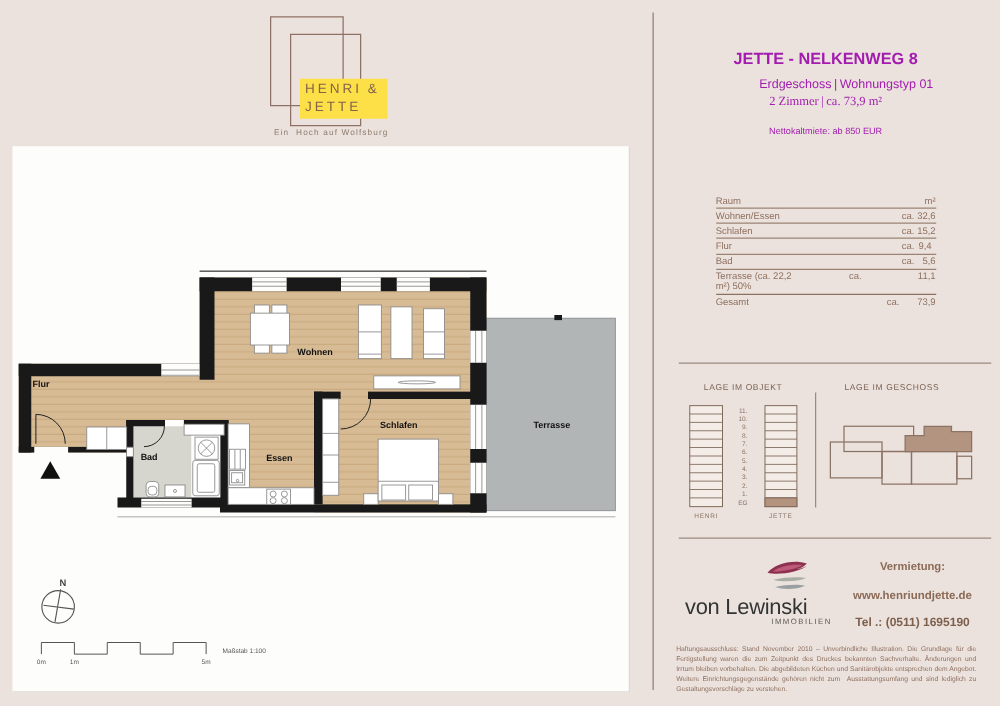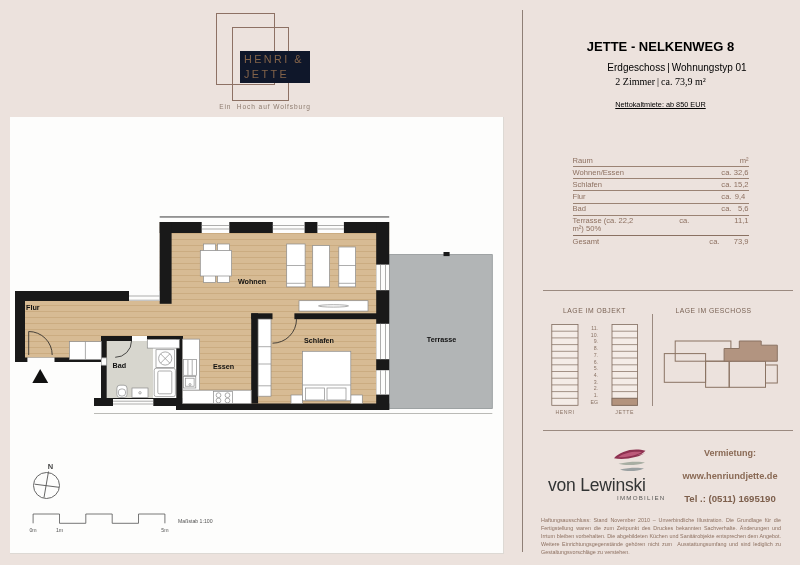--- a/index.html
+++ b/index.html
@@ -8,28 +8,28 @@
 </style>
 </head>
 <body>
 
 <div class="abs" style="left:10px;top:117px;width:493px;height:436px;background:#fdfdfc;border-right:1px solid #ddd9d4;border-bottom:1px solid #ddd9d4;"></div>
 
 <div class="abs" style="left:521.5px;top:10px;width:1px;height:542px;background:#8f7f76;"></div>
 
 <div class="abs" style="left:215.7px;top:12.7px;width:57.6px;height:70.2px;border:1.1px solid #8d7164;"></div>
 <div class="abs" style="left:231.8px;top:26.5px;width:55px;height:72.6px;border:1.1px solid #8d7164;"></div>
-<div class="abs" style="left:240px;top:51px;width:66px;background:#0f172a;color:#836349;font-size:10.8px;letter-spacing:2.4px;line-height:14.6px;padding:1px 0 2px 4px;">HENRI &amp;<br>JETTE</div>
+<div class="abs" style="left:240px;top:63px;width:66px;background:#fde047;color:#836349;font-size:10.8px;letter-spacing:2.4px;line-height:14.6px;padding:1px 0 2px 4px;">HENRI &amp;<br>JETTE</div>
 <div class="abs" style="left:179px;top:103px;width:172px;text-align:center;color:#8e7c6f;font-size:6.6px;letter-spacing:0.9px;">Ein&nbsp; Hoch auf Wolfsburg</div>
 
-<div class="abs" style="left:522px;top:39px;width:277px;text-align:center;color:#000000;">
+<div class="abs" style="left:522px;top:39px;width:277px;text-align:center;color:#a21caf;">
   <div style="font-size:13px;font-weight:bold;letter-spacing:0px;font-stretch:semi-condensed;">JETTE - NELKENWEG 8</div>
   <div style="font-size:10px;margin-top:7.5px;padding-left:33px;">Erdgeschoss | Wohnungstyp 01</div>
   <div style="font-size:10px;margin-top:3px;font-family:Liberation Serif, serif;">2 Zimmer | ca. 73,9 m²</div>
-  <div style="font-size:7.3px;margin-top:13px;text-decoration:underline;">Nettokaltmiete: ab 850 EUR</div>
+  <div style="font-size:7.3px;margin-top:13px;">Nettokaltmiete: ab 850 EUR</div>
 </div>
 
 <div class="abs" style="left:572.5px;top:155px;width:176px;color:#8d7060;font-size:7.6px;line-height:8px;">
   <div style="display:flex;justify-content:space-between;padding:2px 0 1px 0;border-bottom:0.8px solid #9b8374;">
       <span>Raum</span>
       <span>m²</span>
     </div>
   <div style="display:flex;padding:1.6px 0;border-bottom:0.8px solid #9b8374;">
       <span>Wohnen/Essen</span>
       <span style="margin-left:auto;">ca.</span>

